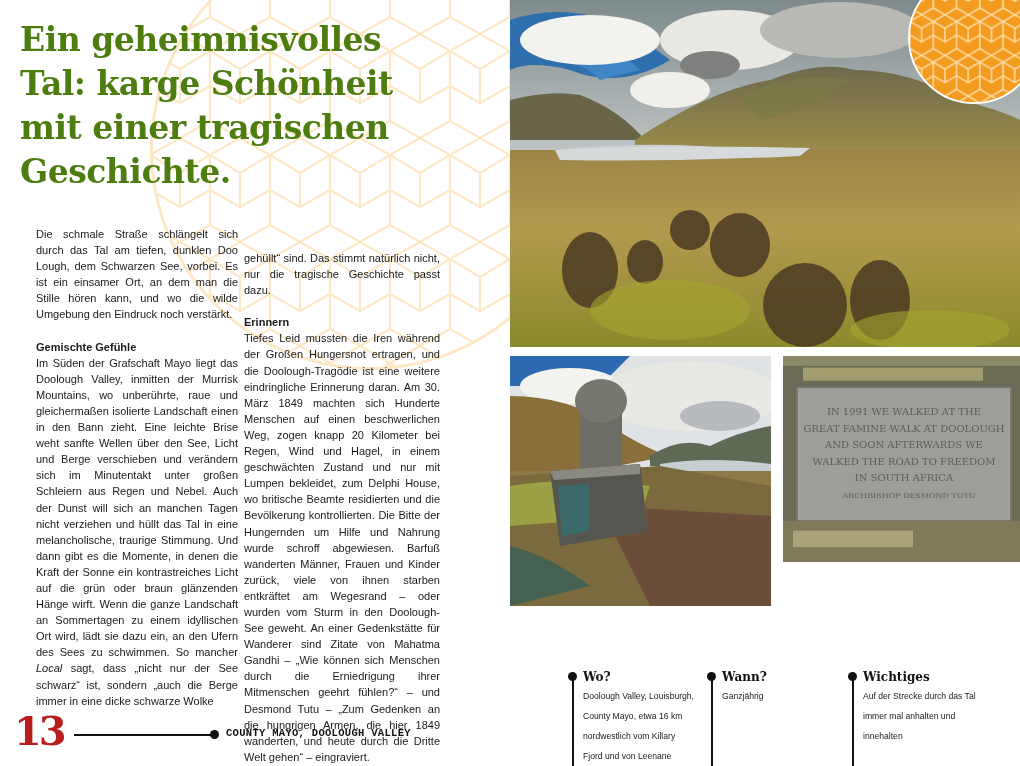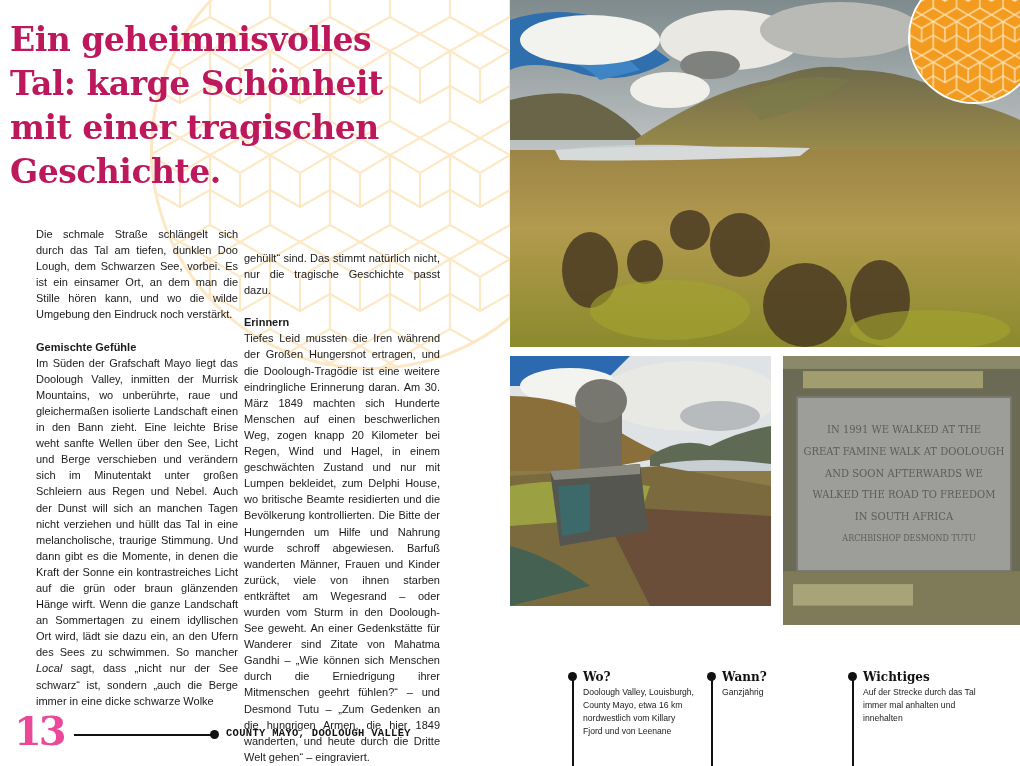--- a/index.html
+++ b/index.html
@@ -5,60 +5,60 @@
   * { box-sizing: border-box; margin: 0; padding: 0; }
   html, body { width: 1020px; height: 766px; overflow: hidden; background: #ffffff; }
   body { position: relative; font-family: "Liberation Sans", sans-serif; color: #111; }
 
   
   .left-page { position: absolute; left: 0; top: 0; width: 510px; height: 766px; background: #fff; overflow: hidden; }
   .bg-pattern { position: absolute; left: 150px; top: -70px; width: 440px; height: 440px; border-radius: 50%; overflow: hidden; }
   .bg-pattern svg { width: 100%; height: 100%; display: block; }
   .bg-ring { position: absolute; left: 150px; top: -70px; width: 440px; height: 440px; border-radius: 50%; border: 3px solid #fde8c6; }
 
-  .headline { position: absolute; left: 10px; top: 18px; width: 420px;
+  .headline { position: absolute; left: 20px; top: 18px; width: 420px;
     font-family: "DejaVu Serif", serif; font-weight: bold; font-size: 33px; line-height: 44px;
-    letter-spacing: -0.5px; color: #be185d; }
+    letter-spacing: -0.5px; color: #4d7c0f; }
 
   .col { position: absolute; top: 226px; width: 202px; font-size: 11px; line-height: 16.1px;
     text-align: justify; hyphens: auto; color: #1a1a1a; font-family: "Liberation Sans", sans-serif; }
   .col-1 { left: 36px; }
   .col-2 { left: 244px; width: 196px; margin-top: 24px; }
   .col p { margin-bottom: 16px; }
   .col .sub { font-weight: bold; display: block; }
   .col em { font-style: italic; }
 
   .footer { position: absolute; left: 14px; top: 706px; height: 50px; width: 440px; }
   .page-num { position: absolute; left: 0; top: 0; font-family: "DejaVu Serif", serif; font-weight: bold;
-    font-size: 40px; line-height: 50px; letter-spacing: -3px; color: #ec4899; }
+    font-size: 40px; line-height: 50px; letter-spacing: -3px; color: #b91c1c; }
   .footer-line { position: absolute; left: 60px; top: 28px; width: 140px; height: 1.5px; background: #111; }
   .footer-dot { position: absolute; left: 196px; top: 24px; width: 9px; height: 9px; border-radius: 50%; background: #111; }
   .footer-label { position: absolute; left: 200px; top: 21px; font-family: Liberation Mono, monospace; font-weight: bold;
     font-size: 10.5px; letter-spacing: 0.3px; color: #111; white-space: nowrap; }
 
   
   .right-page { position: absolute; left: 510px; top: 0; width: 510px; height: 766px; background: #fff; overflow: hidden; }
   .photo { position: absolute; overflow: hidden; }
   .photo-main { left: 0; top: 0; width: 510px; height: 347px; }
   .photo-cross { left: 0; top: 356px; width: 261px; height: 250px; }
-  .photo-plaque { left: 273px; top: 356px; width: 237px; height: 269px; }
+  .photo-plaque { left: 273px; top: 356px; width: 237px; height: 206px; }
   .photo svg { width: 100%; height: 100%; display: block; }
 
   .orange-badge { position: absolute; left: 398px; top: -28px; width: 132px; height: 132px; border-radius: 50%;
     overflow: hidden; border: 2px solid #fff; background: #f39b1f; }
   .orange-badge svg { width: 100%; height: 100%; display: block; }
 
   .info { position: absolute; top: 672px; width: 125px; height: 94px; }
   .info-wo { left: 62px; }
   .info-wann { left: 201px; }
   .info-wichtig { left: 342px; width: 140px; }
   .info-line { position: absolute; left: 0; top: 2px; width: 1.5px; height: 100px; background: #111; }
   .info-dot { position: absolute; left: -4px; top: 0; width: 9px; height: 9px; border-radius: 50%; background: #111; }
   .info-title { position: absolute; left: 11px; top: -2px; font-family: "DejaVu Serif", serif; font-weight: bold; font-size: 12px; color: #111; }
-  .info-text { position: absolute; left: 11px; top: 14px; font-size: 8.6px; line-height: 13px; color: #1a1a1a; }
+  .info-text { position: absolute; left: 11px; top: 14px; font-size: 8.6px; line-height: 20px; color: #1a1a1a; }
 </style>
 </head>
 <body>
 
 <div class="left-page">
 
   <div class="bg-pattern">
     <svg viewBox="0 0 440 440" xmlns="http://www.w3.org/2000/svg">
       <defs>
         <pattern id="cubes" width="60" height="104" patternUnits="userSpaceOnUse">

